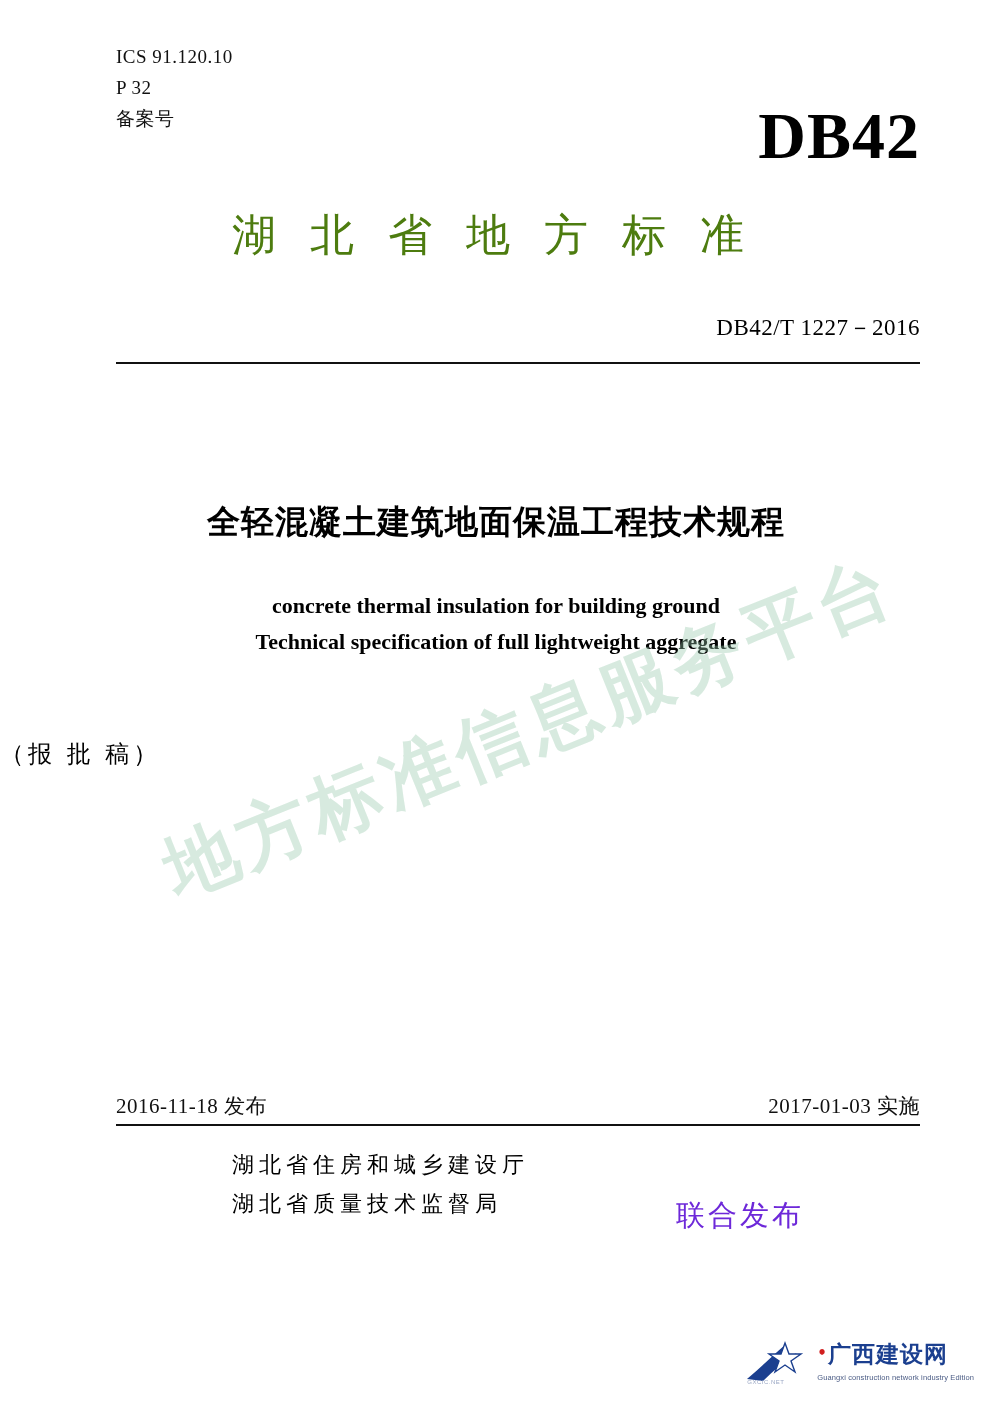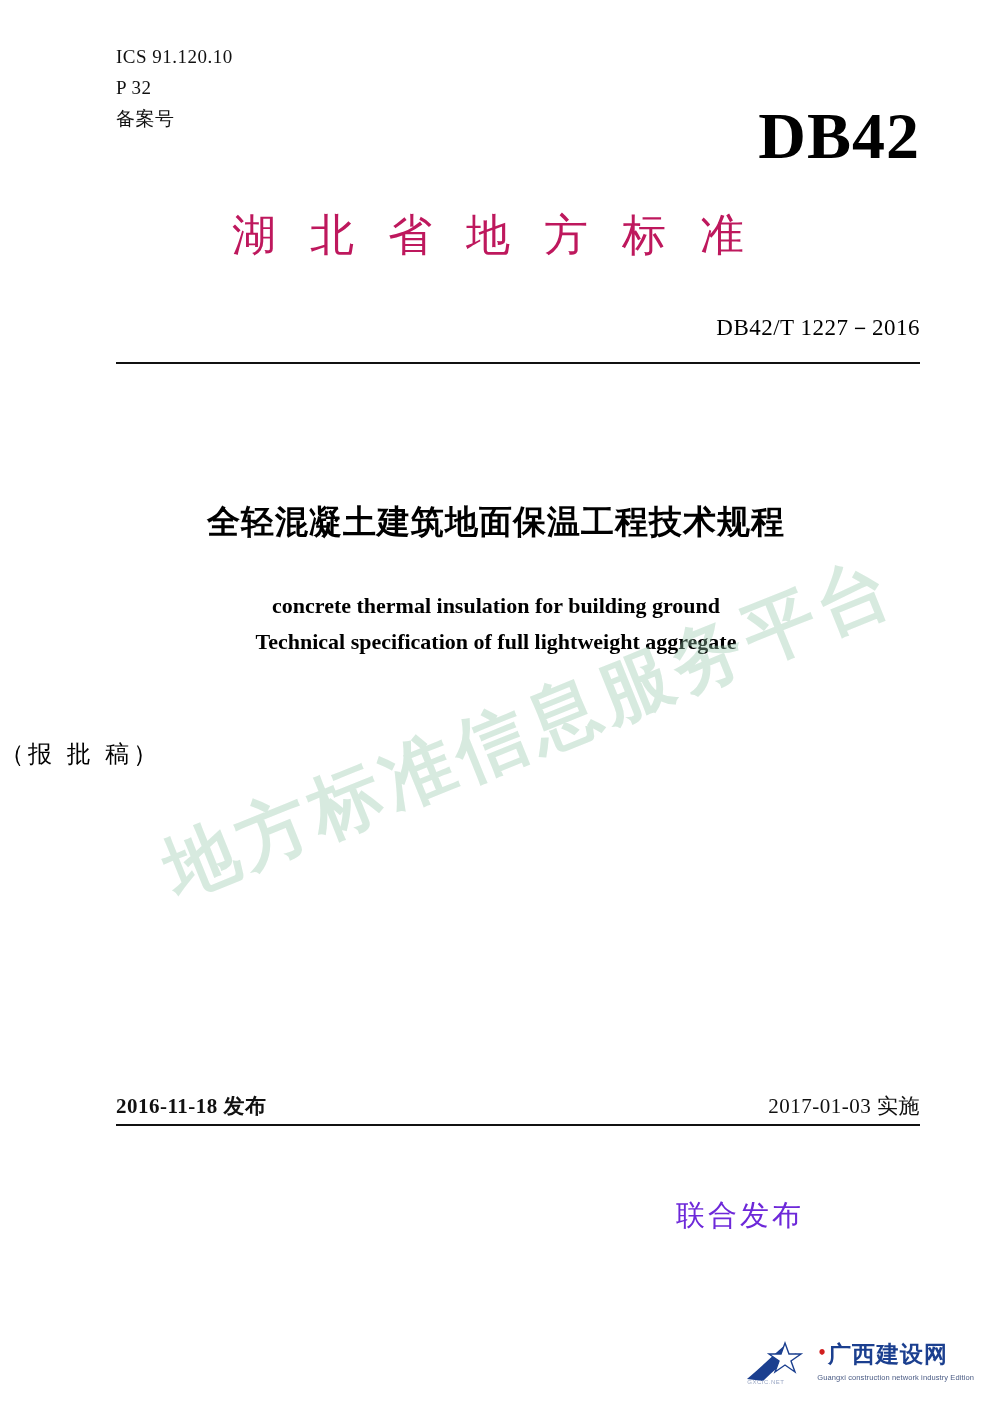--- a/index.html
+++ b/index.html
@@ -51,21 +51,21 @@
     position: absolute;
     left: 0;
     right: 0;
     top: 206px;
     text-align: center;
     font-family: "DejaVu Sans", sans-serif;
     font-size: 44px;
     font-weight: normal;
     letter-spacing: 34px;
     padding-left: 18px;
-    color: #be185d;
+    color: #4d7c0f;
   }
 
   
   .std-number {
     position: absolute;
     right: 72px;
     top: 312px;
     font-family: "Liberation Serif", serif;
     font-weight: normal;
     font-size: 23px;
@@ -142,21 +142,20 @@
     top: 1092px;
     height: 30px;
   }
   .date-left {
     position: absolute;
     left: 0;
     bottom: 2px;
     font-family: "Liberation Serif", serif;
     font-size: 21px;
     letter-spacing: 0.5px;
-    font-weight: bold;
   }
   .date-right {
     position: absolute;
     right: 0;
     bottom: 2px;
     font-family: "Liberation Serif", serif;
     font-size: 21px;
     letter-spacing: 0.5px;
   }
   .rule-bottom {
@@ -263,20 +262,24 @@
   <div class="draft-mark">（报 批 稿）</div>
 
   <div class="watermark">地方标准信息服务平台</div>
 
   <div class="dates">
     <div class="date-left">2016-11-18 发布</div>
     <div class="date-right">2017-01-03 实施</div>
   </div>
   <div class="rule-bottom"></div>
 
+  <div class="issuers">
+    <div>湖北省住房和城乡建设厅</div>
+    <div>湖北省质量技术监督局</div>
+  </div>
   <div class="joint-release">联合发布</div>
 
   <div class="brand">
     <div class="brand-star">
       <svg width="60" height="46" viewBox="0 0 60 46" xmlns="http://www.w3.org/2000/svg">
         <path d="M2 40 C14 30 26 18 40 6 L36 20 L52 14 C40 22 28 32 18 42 Z" fill="#1b3f8f"></path>
         <path d="M40 4 L44 15 L56 15 L46 22 L50 33 L40 26 L30 33 L34 22 L24 15 L36 15 Z" fill="#ffffff" stroke="#1b3f8f" stroke-width="1.4"></path>
       </svg>
       <div class="brand-sub">GXCIC.NET</div>
     </div>

